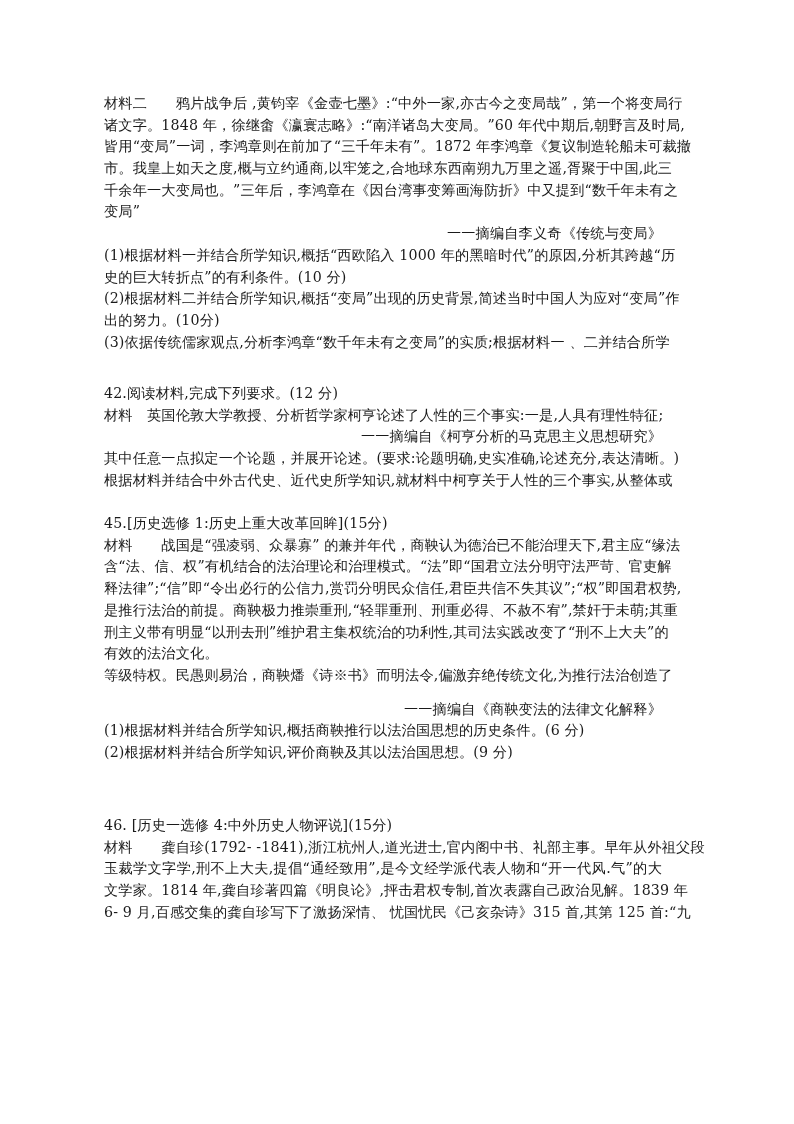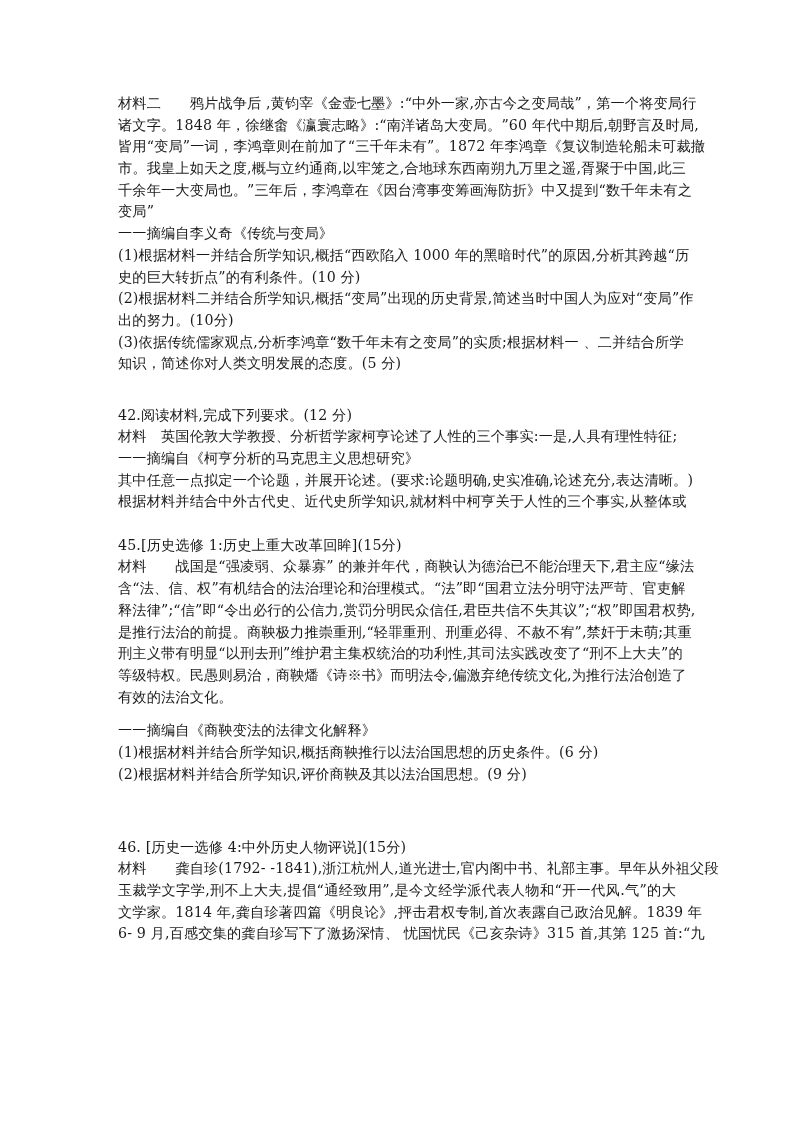--- a/index.html
+++ b/index.html
@@ -1,22 +1,22 @@
 <!DOCTYPE html>
 <html><head>
 <meta charset="utf-8">
 <style>
   html, body { margin: 0; padding: 0; background: #ffffff; }
   body { width: 794px; height: 1124px; position: relative; overflow: hidden;
          font-family: "DejaVu Serif", "Liberation Serif", serif; color: #1a1a1a; }
-  .page { position: absolute; left: 118px; top: 93px; width: 558px; }
+  .page { position: absolute; left: 104px; top: 93px; width: 558px; }
   .line { height: 21.7px; line-height: 21.7px; font-size: 14.2px; white-space: nowrap;
           overflow: visible; letter-spacing: 0.15px; }
   .justify { text-align: justify; text-align-last: justify; }
-  .right { }
+  .right { text-align: right; }
   .gap { height: 21.7px; }
   .block { margin: 0; }
 </style>
 </head>
 <body>
 
 <div class="page">
 
   <div class="block">
     <div class="line justify">材料二　　鸦片战争后 ,黄钧宰《金壶七墨》:“中外一家,亦古今之变局哉”，第一个将变局行</div>
@@ -24,21 +24,20 @@
     <div class="line justify">皆用“变局”一词，李鸿章则在前加了“三千年未有”。1872 年李鸿章《复议制造轮船未可裁撤</div>
     <div class="line justify">市。我皇上如天之度,概与立约通商,以牢笼之,合地球东西南朔九万里之遥,胥聚于中国,此三</div>
     <div class="line justify">千余年一大变局也。”三年后，李鸿章在《因台湾事变筹画海防折》中又提到“数千年未有之</div>
     <div class="line">变局”</div>
     <div class="line right">一一摘编自李义奇《传统与变局》</div>
     <div class="line justify">(1)根据材料一并结合所学知识,概括“西欧陷入 1000 年的黑暗时代”的原因,分析其跨越“历</div>
     <div class="line">史的巨大转折点”的有利条件。(10 分)</div>
     <div class="line justify">(2)根据材料二并结合所学知识,概括“变局”出现的历史背景,简述当时中国人为应对“变局”作</div>
     <div class="line">出的努力。(10分)</div>
     <div class="line justify">(3)依据传统儒家观点,分析李鸿章“数千年未有之变局”的实质;根据材料一 、二并结合所学</div>
-    <div class="line">知识，简述你对人类文明发展的态度。(5 分)</div>
   </div>
 
   <div class="gap"></div>
   <div class="gap" style="height:8px"></div>
 
   <div class="block">
     <div class="line">42.阅读材料,完成下列要求。(12 分)</div>
     <div class="line justify">材料　英国伦敦大学教授、分析哲学家柯亨论述了人性的三个事实:一是,人具有理性特征;</div>
     <div class="line right">一一摘编自《柯亨分析的马克思主义思想研究》</div>
     <div class="line justify">其中任意一点拟定一个论题，并展开论述。(要求:论题明确,史实准确,论述充分,表达清晰。)</div>
@@ -47,22 +46,22 @@
 
   <div class="gap"></div>
 
   <div class="block">
     <div class="line">45.[历史选修 1:历史上重大改革回眸](15分)</div>
     <div class="line justify">材料　　战国是“强凌弱、众暴寡” 的兼并年代，商鞅认为德治已不能治理天下,君主应“缘法</div>
     <div class="line justify">含“法、信、权”有机结合的法治理论和治理模式。“法”即“国君立法分明守法严苛、官吏解</div>
     <div class="line justify">释法律”;“信”即“令出必行的公信力,赏罚分明民众信任,君臣共信不失其议”;“权”即国君权势,</div>
     <div class="line justify">是推行法治的前提。商鞅极力推崇重刑,“轻罪重刑、刑重必得、不赦不宥”,禁奸于未萌;其重</div>
     <div class="line justify">刑主义带有明显“以刑去刑”维护君主集权统治的功利性,其司法实践改变了“刑不上大夫”的</div>
+    <div class="line">有效的法治文化。</div>
     <div class="line justify">等级特权。民愚则易治，商鞅燔《诗※书》而明法令,偏激弃绝传统文化,为推行法治创造了</div>
-    <div class="line">有效的法治文化。</div>
     <div class="line right" style="margin-top:12px">一一摘编自《商鞅变法的法律文化解释》</div>
     <div class="line">(1)根据材料并结合所学知识,概括商鞅推行以法治国思想的历史条件。(6 分)</div>
     <div class="line">(2)根据材料并结合所学知识,评价商鞅及其以法治国思想。(9 分)</div>
   </div>
 
   <div class="gap"></div>
   <div class="gap"></div>
   <div class="gap" style="height:8px"></div>
 
   <div class="block">

